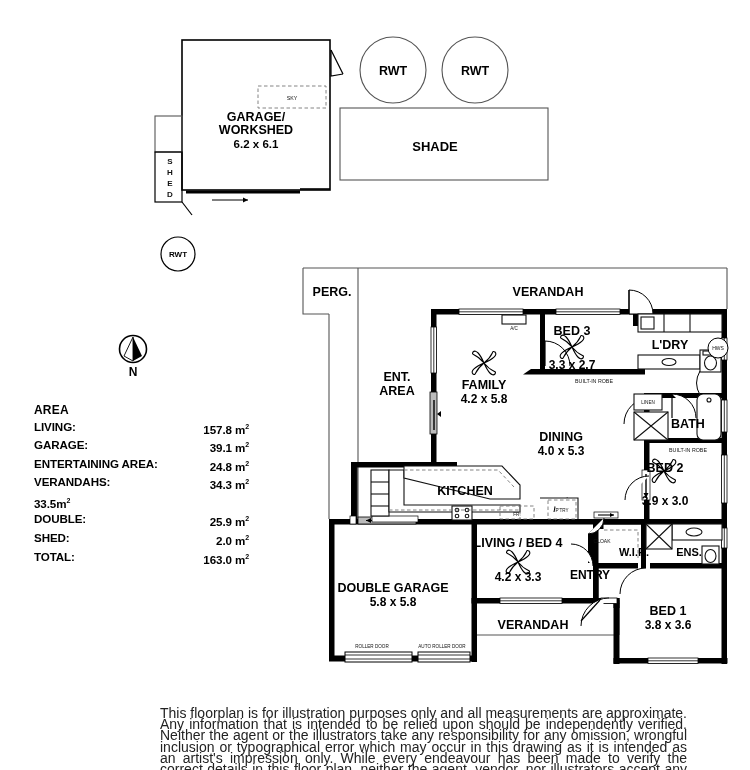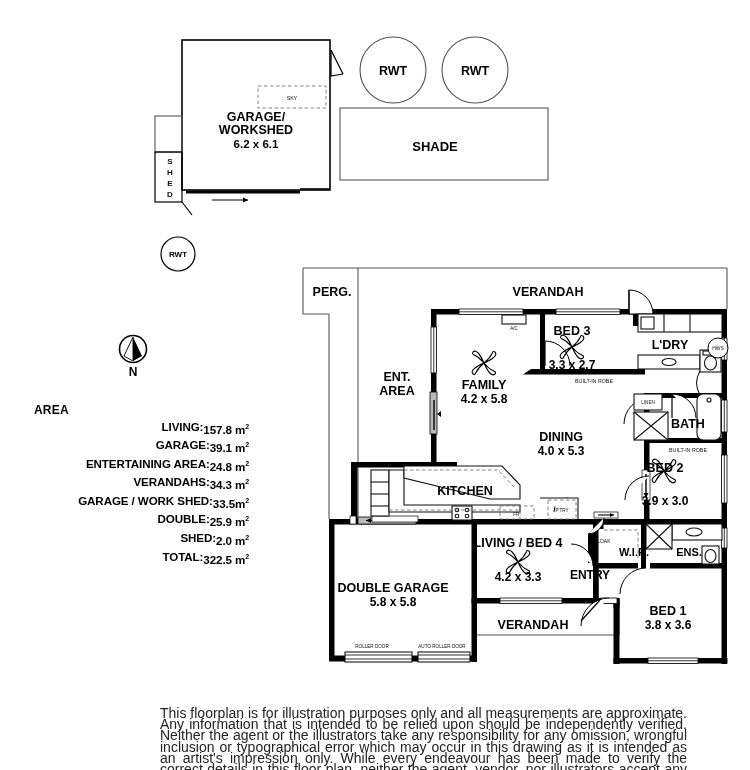--- a/index.html
+++ b/index.html
@@ -1,21 +1,21 @@
 <!DOCTYPE html>
 <html><head>
 <meta charset="utf-8">
 <style>
   html,body{margin:0;padding:0;background:#ffffff;}
   body{width:750px;height:770px;position:relative;font-family:"Liberation Sans",sans-serif;color:#000;}
   #plan{position:absolute;left:0;top:0;width:750px;height:770px;}
   
   #area-table{position:absolute;left:34px;top:403px;width:215px;font-size:11.5px;}
   #area-table .hd{font-weight:bold;font-size:12px;letter-spacing:.2px;margin-bottom:2px;}
-  #area-table .row{display:flex;justify-content:flex-end;line-height:15.6px;font-weight:bold;font-size:11.6px;}
+  #area-table .row{display:flex;justify-content:space-between;line-height:15.6px;font-weight:bold;font-size:11.6px;}
   #area-table .row.total{margin-top:1px;}
   #area-table .lbl{letter-spacing:-.1px;}
   #area-table .val{letter-spacing:-.1px;}
   sup{font-size:7px;vertical-align:super;}
   
   #disclaimer{position:absolute;left:112px;top:708px;width:527px;font-size:14px;line-height:11.2px;
               text-align:justify;color:#222;font-family:"Liberation Sans",sans-serif;margin-left:48px;}
 </style>
 </head>
 <body>
@@ -403,30 +403,29 @@
   </div>
   <div class="row">
     <span class="lbl">ENTERTAINING AREA:</span>
     <span class="val"><span>24.8 m</span><sup>2</sup></span>
   </div>
   <div class="row">
     <span class="lbl">VERANDAHS:</span>
     <span class="val"><span>34.3 m</span><sup>2</sup></span>
   </div>
   <div class="row">
-    <span class="lbl">GARAGE / WORK SHED:</span>
     <span class="val"><span>33.5m</span><sup>2</sup></span>
   </div>
   <div class="row">
     <span class="lbl">DOUBLE:</span>
     <span class="val"><span>25.9 m</span><sup>2</sup></span>
   </div>
   <div class="row">
     <span class="lbl">SHED:</span>
     <span class="val"><span>2.0 m</span><sup>2</sup></span>
   </div>
   <div class="row total">
     <span class="lbl">TOTAL:</span>
-    <span class="val"><span>322.5 m</span><sup>2</sup></span>
+    <span class="val"><span>163.0 m</span><sup>2</sup></span>
   </div>
 </div>
 
 <div id="disclaimer">This floorplan is for illustration purposes only and all measurements are approximate. Any information that is intended to be relied upon should be independently verified. Neither the agent or the illustrators take any responsibility for any omission, wrongful inclusion or typographical error which may occur in this drawing as it is intended as an artist's impression only. While every endeavour has been made to verify the correct details in this floor plan, neither the agent, vendor, nor illustrators accept any responsibility for any error or omission.</div>
 
 </body></html>

